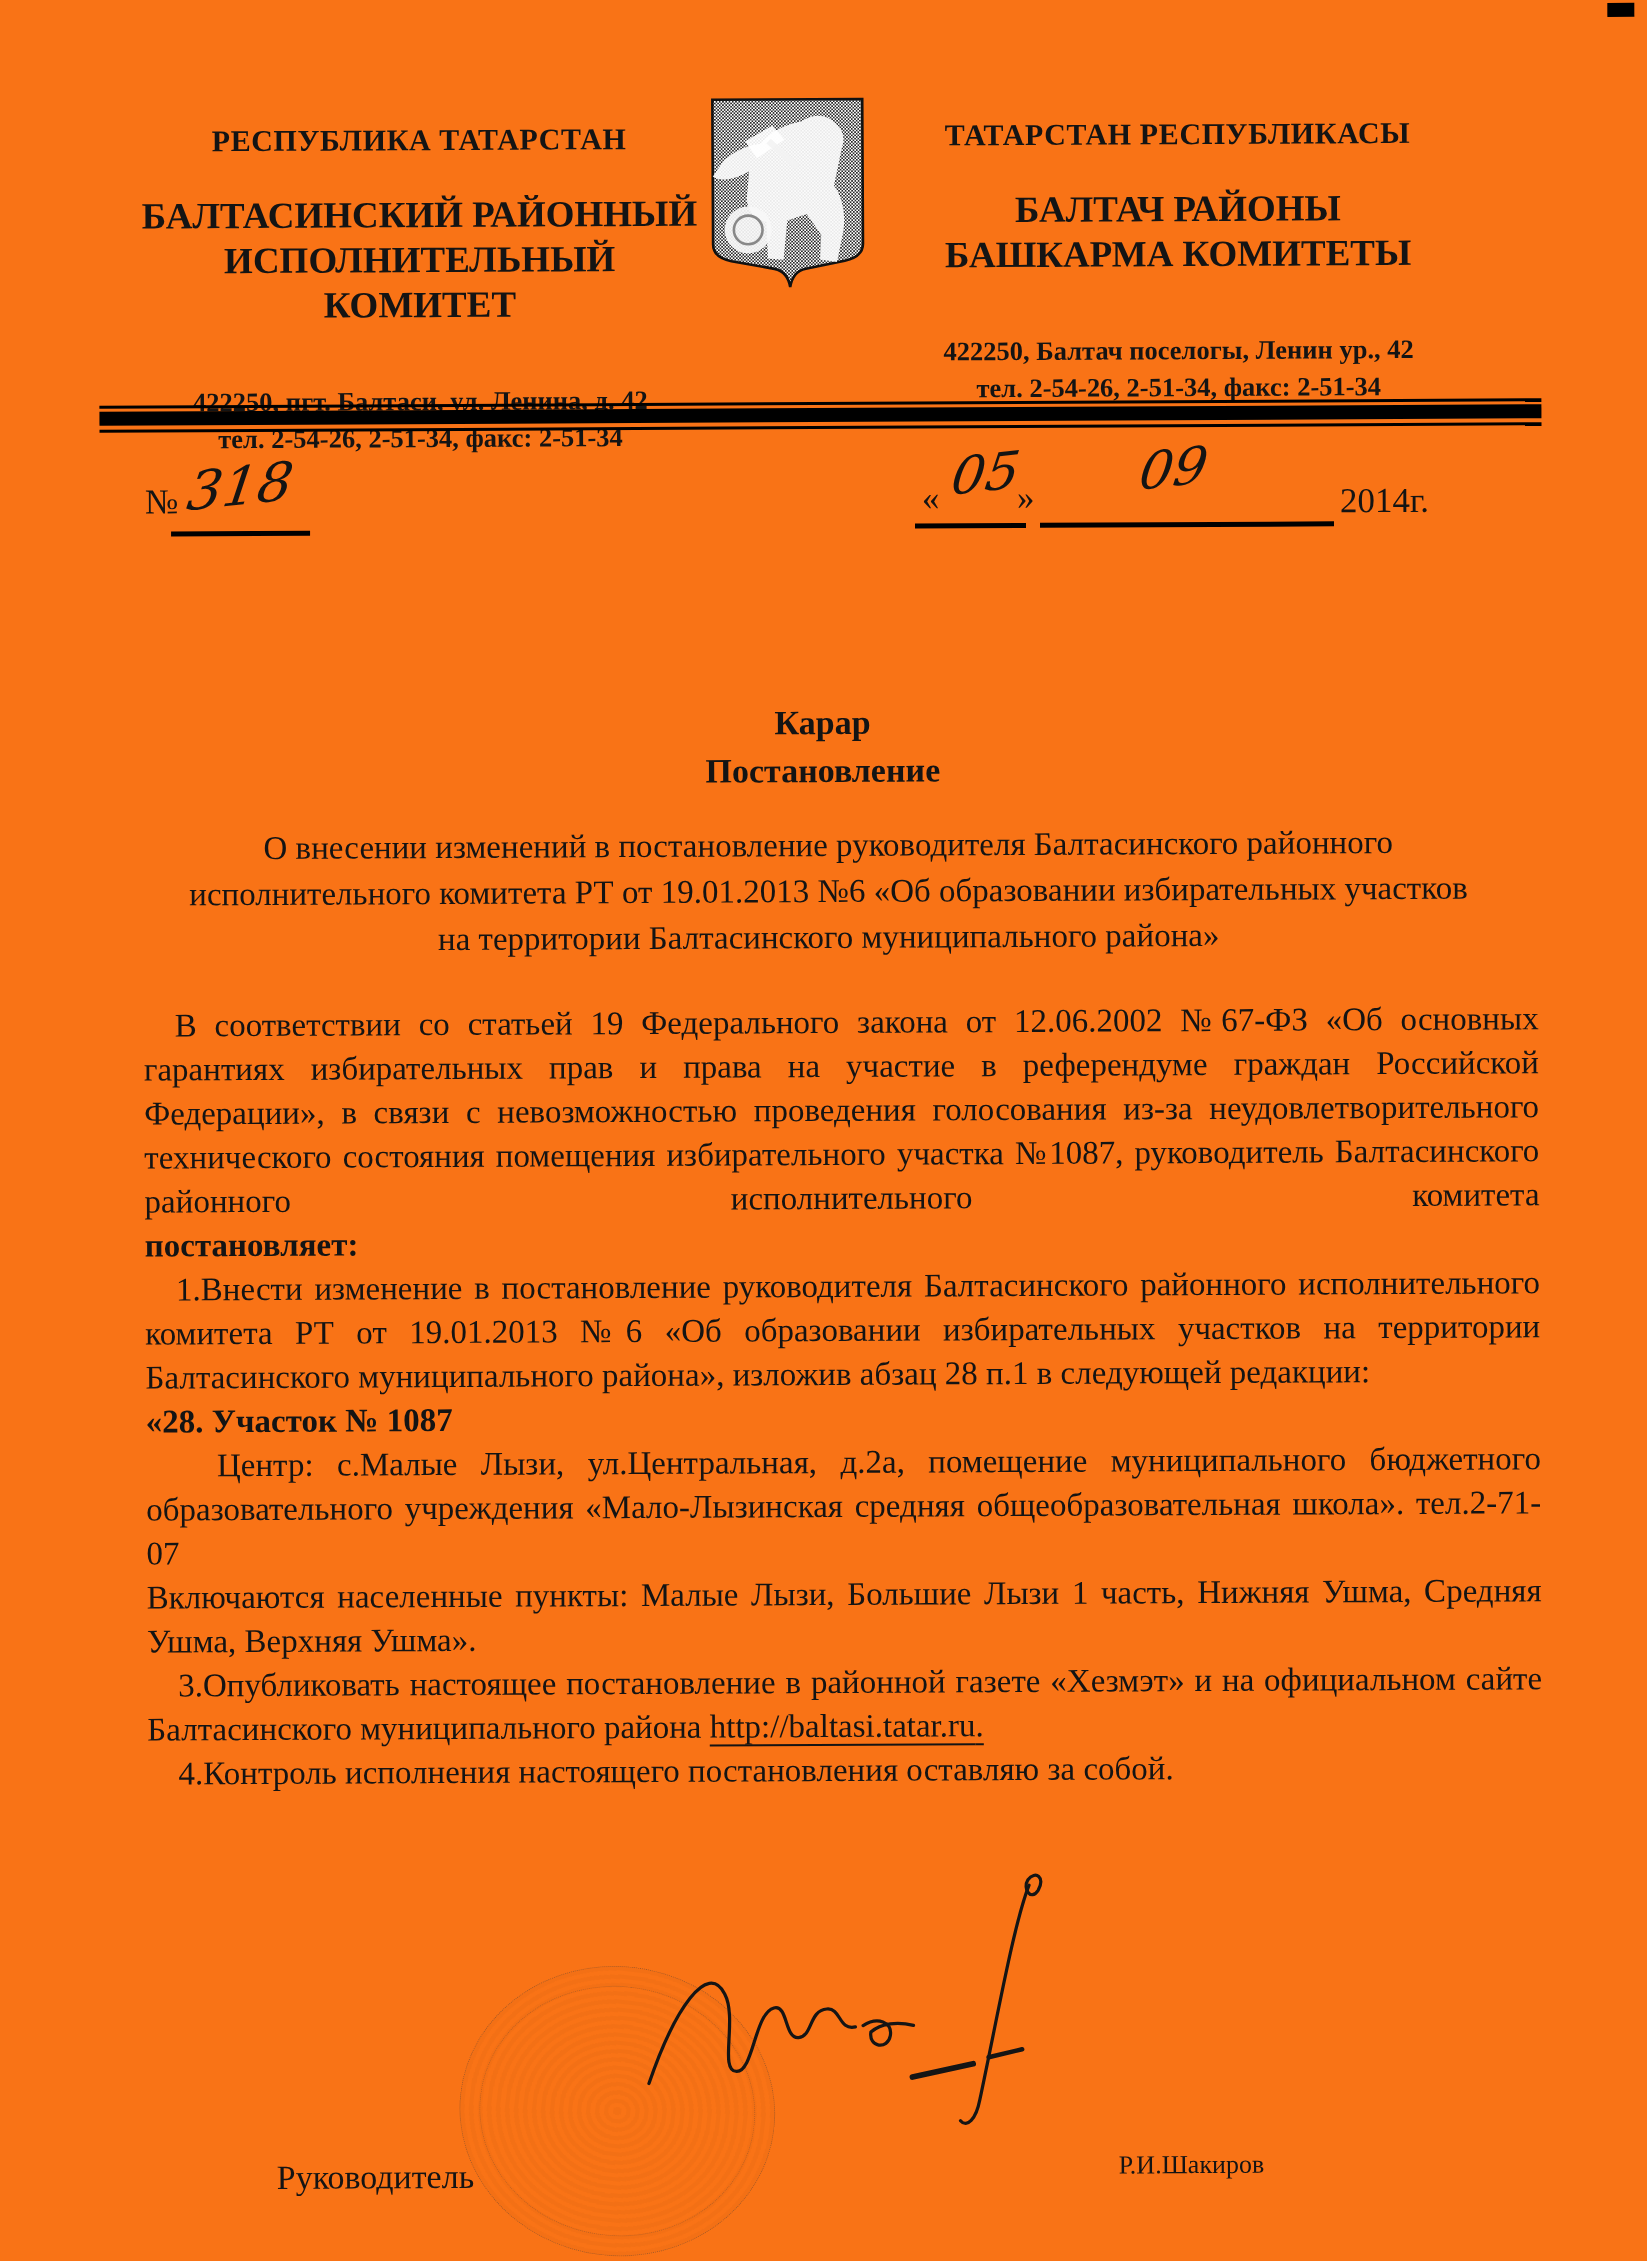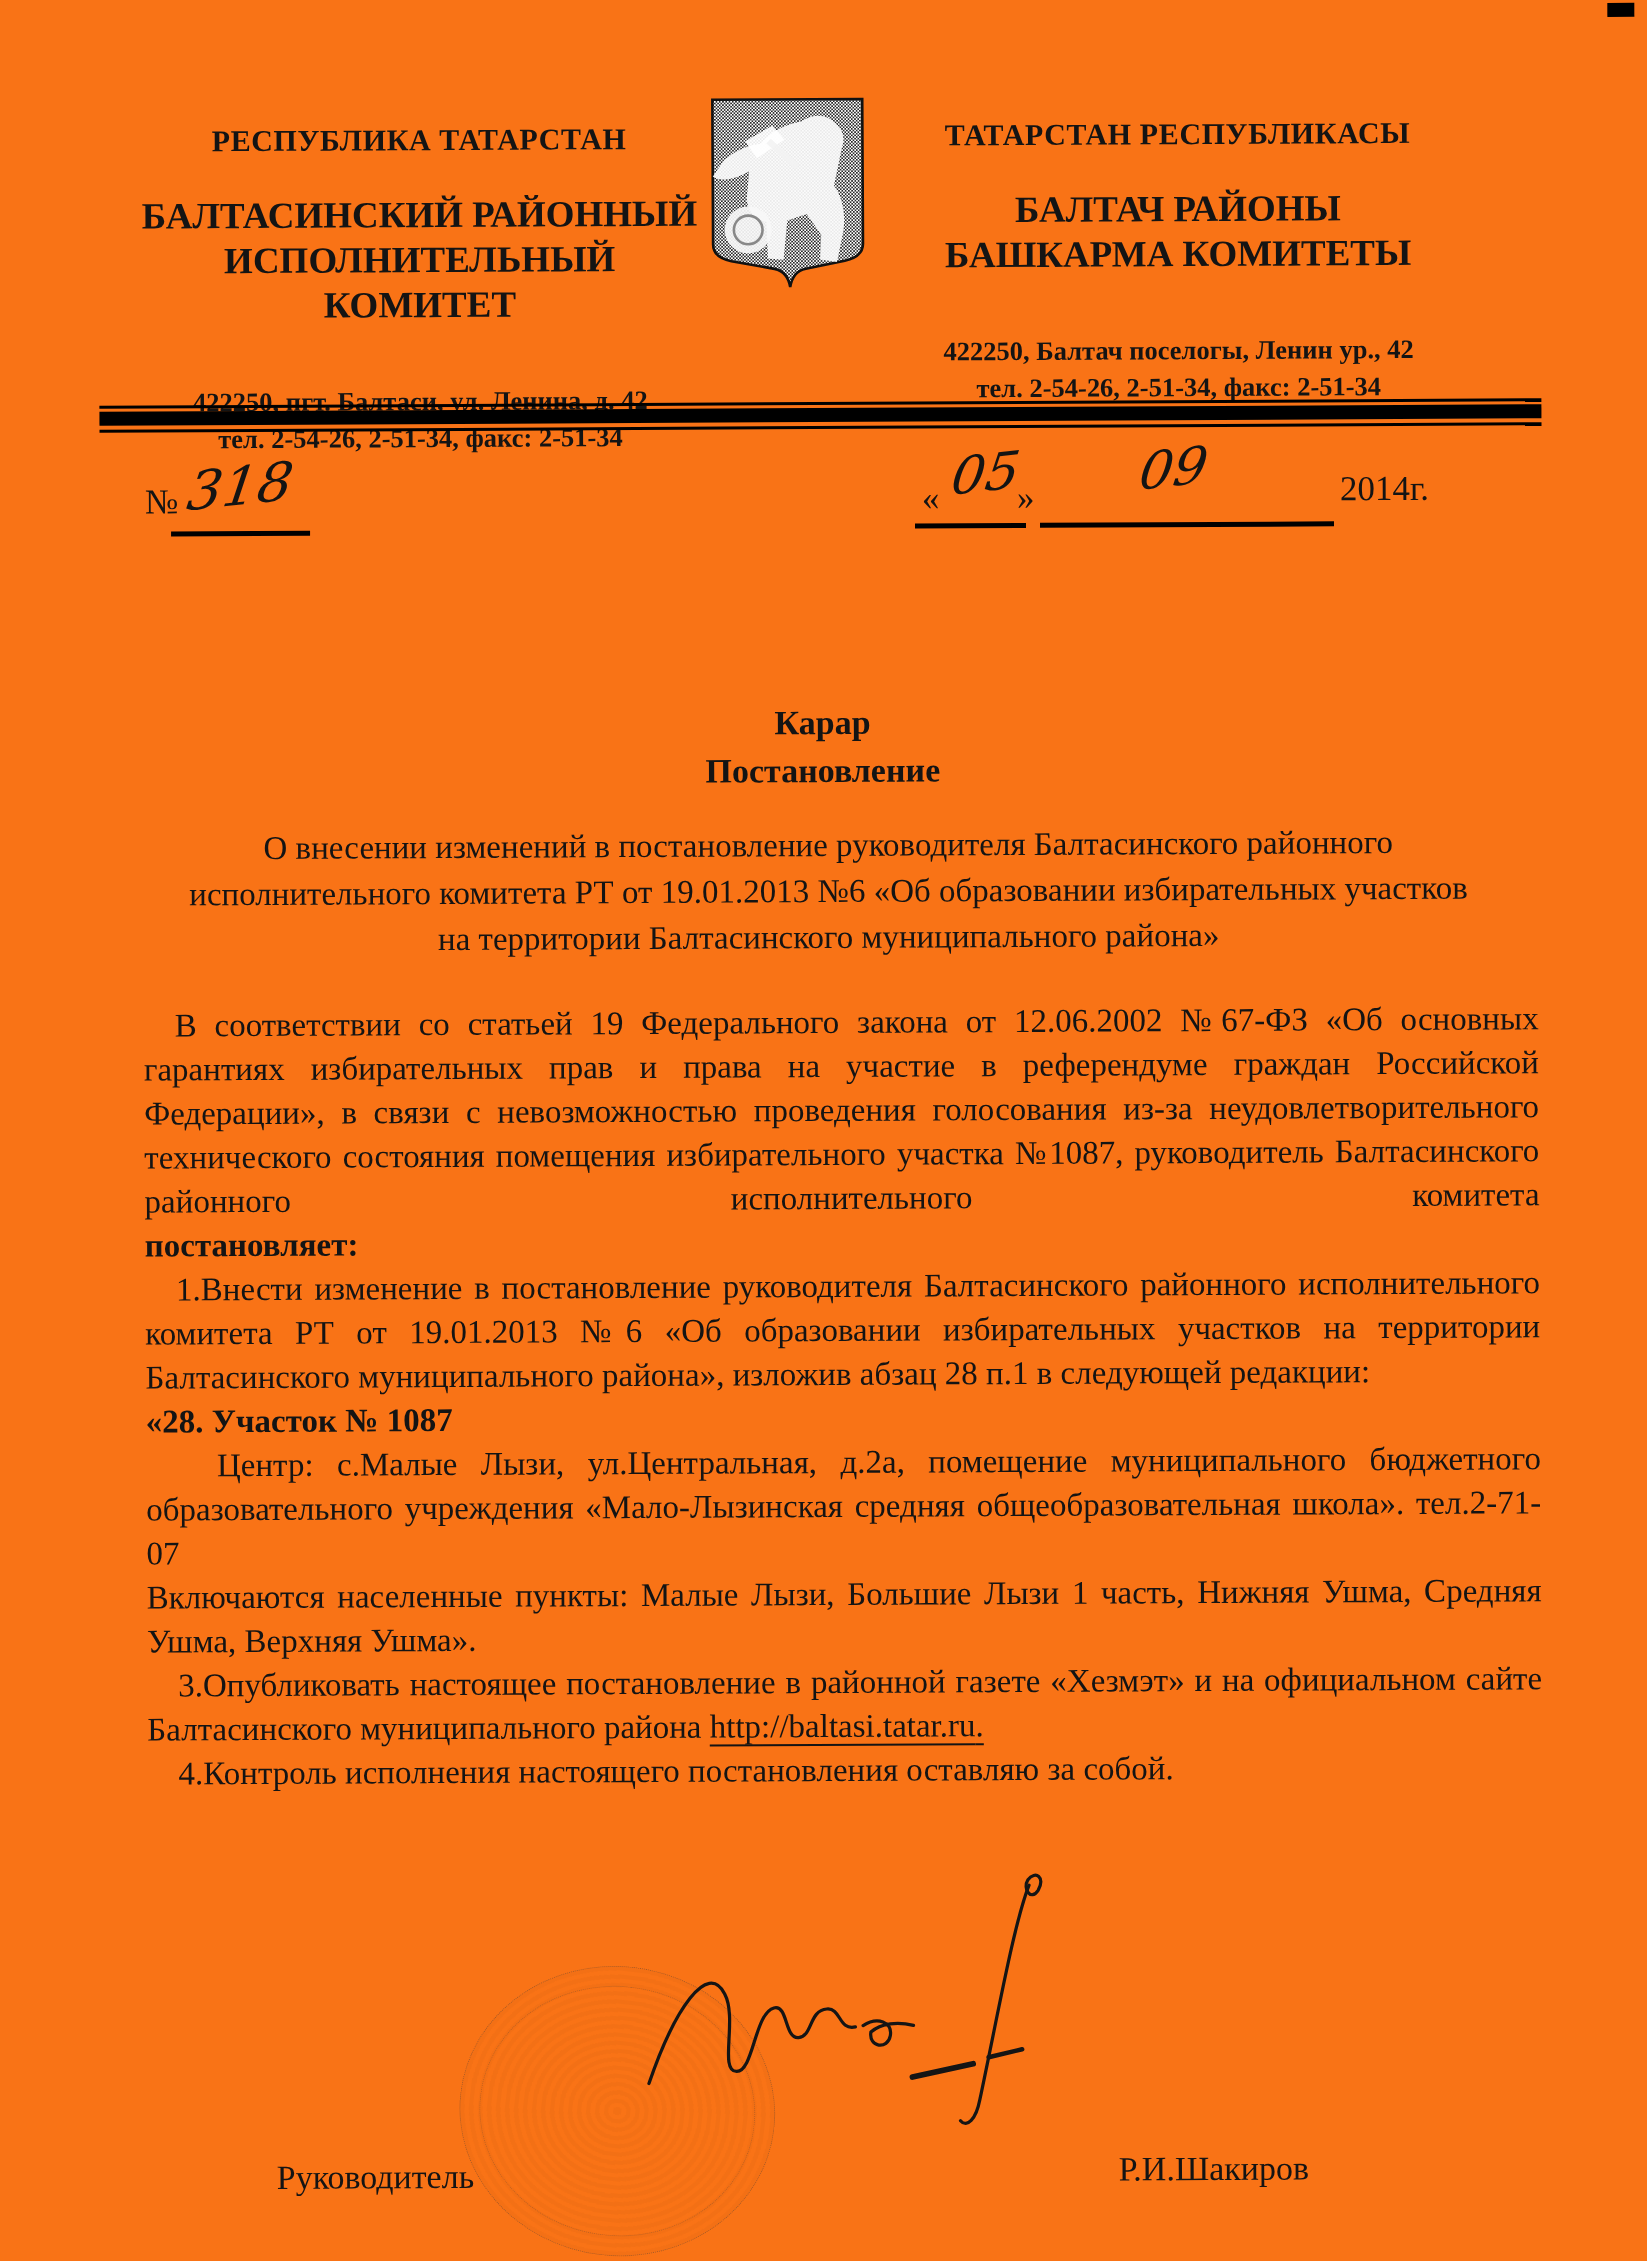--- a/index.html
+++ b/index.html
@@ -60,21 +60,21 @@
   .body p { margin: 0; }
   .indent { text-indent: 31px; }
   .intro { text-align-last: justify; }
   .resolves { font-weight: 700; text-align: left; }
   .h28 { font-weight: 700; text-align: left; }
   .center-p { text-indent: 71px; }
   .url-wrap { text-decoration: underline; text-decoration-thickness: 1.9px; text-underline-offset: 6.5px; }
 
   
   .sig-role { position: absolute; left: 270px; top: 2156px; font-size: 34px; }
-  .sig-name { position: absolute; left: 1112px; top: 2152px; font-size: 34px; }
+  .sig-name { position: absolute; left: 1112px; top: 2152px; font-size: 26px; }
   .stamp {
     position: absolute; left: 453px; top: 1965px; width: 314px; height: 288px;
     border: 1.9px dotted rgba(60,60,60,0.42); border-radius: 50%;
     transform: rotate(7deg);
     background: repeating-radial-gradient(ellipse at 50% 50%, rgba(0,0,0,0.025) 0 4.5px, rgba(0,0,0,0) 4.5px 9px);
   }
   .stamp::before {
     content: ""; position: absolute; inset: 19.4px; border-radius: 50%;
     border: 1.3px dotted rgba(60,60,60,0.28);
   }
@@ -131,21 +131,21 @@
     <span class="abs printed" style="left:147px; top:479px;">№</span>
     <span class="abs hand ref-number" style="left:191px; top:452px;">318</span>
     <div class="abs ink-line" style="left:173px; top:528px; width:139px; height:5.2px;"></div>
 
     <span class="abs printed" style="left:924px; top:479px;">«</span>
     <span class="abs hand date-day" style="left:955px; top:444px;">05</span>
     <span class="abs printed" style="left:1019px; top:479px;">»</span>
     <div class="abs ink-line" style="left:917px; top:524px; width:111px;"></div>
     <span class="abs hand date-month" style="left:1143px; top:440px;">09</span>
     <div class="abs ink-line" style="left:1042px; top:524px; width:294px;"></div>
-    <span class="abs printed" style="left:1342px; top:472px;">2014г.</span>
+    <span class="abs printed" style="left:1342px; top:484px;">2014г.</span>
 
     <div class="title-block">
       <div>Карар</div>
       <div>Постановление</div>
     </div>
 
     <div class="subject">О внесении изменений в постановление руководителя Балтасинского районного исполнительного комитета РТ от 19.01.2013 №6 «Об образовании избирательных участков на территории Балтасинского муниципального района»</div>
 
     <div class="body">
       <p class="indent intro">В соответствии со статьей 19 Федерального закона от 12.06.2002 №67-ФЗ «Об основных гарантиях избирательных прав и права на участие в референдуме граждан Российской Федерации», в связи с невозможностью проведения голосования из-за неудовлетворительного технического состояния помещения избирательного участка №1087, руководитель Балтасинского районного исполнительного комитета</p>

